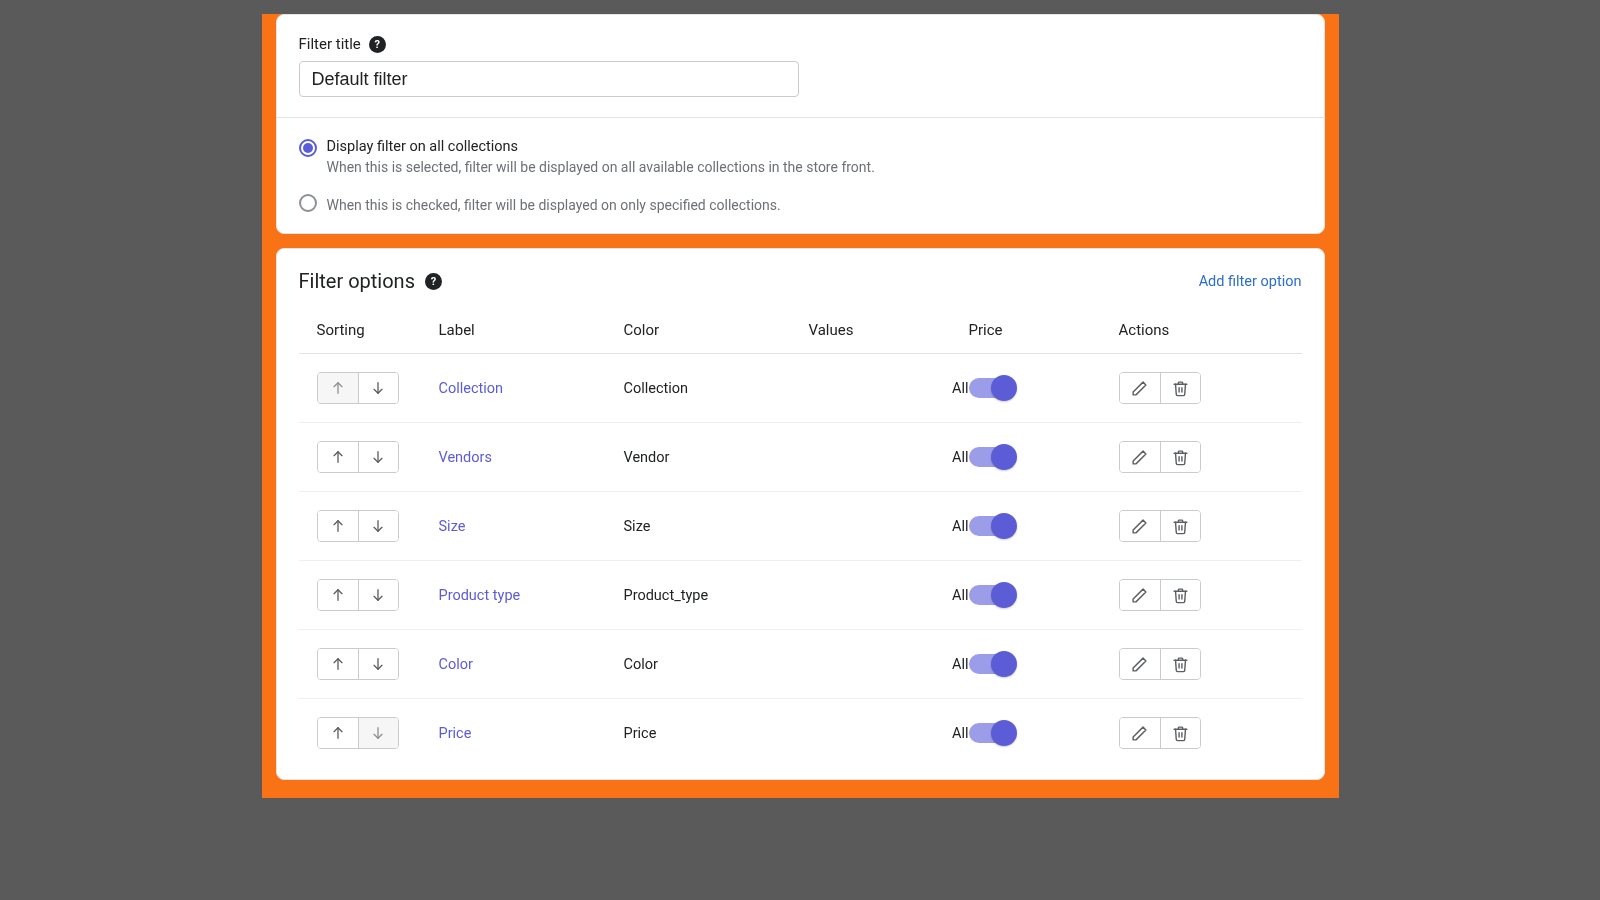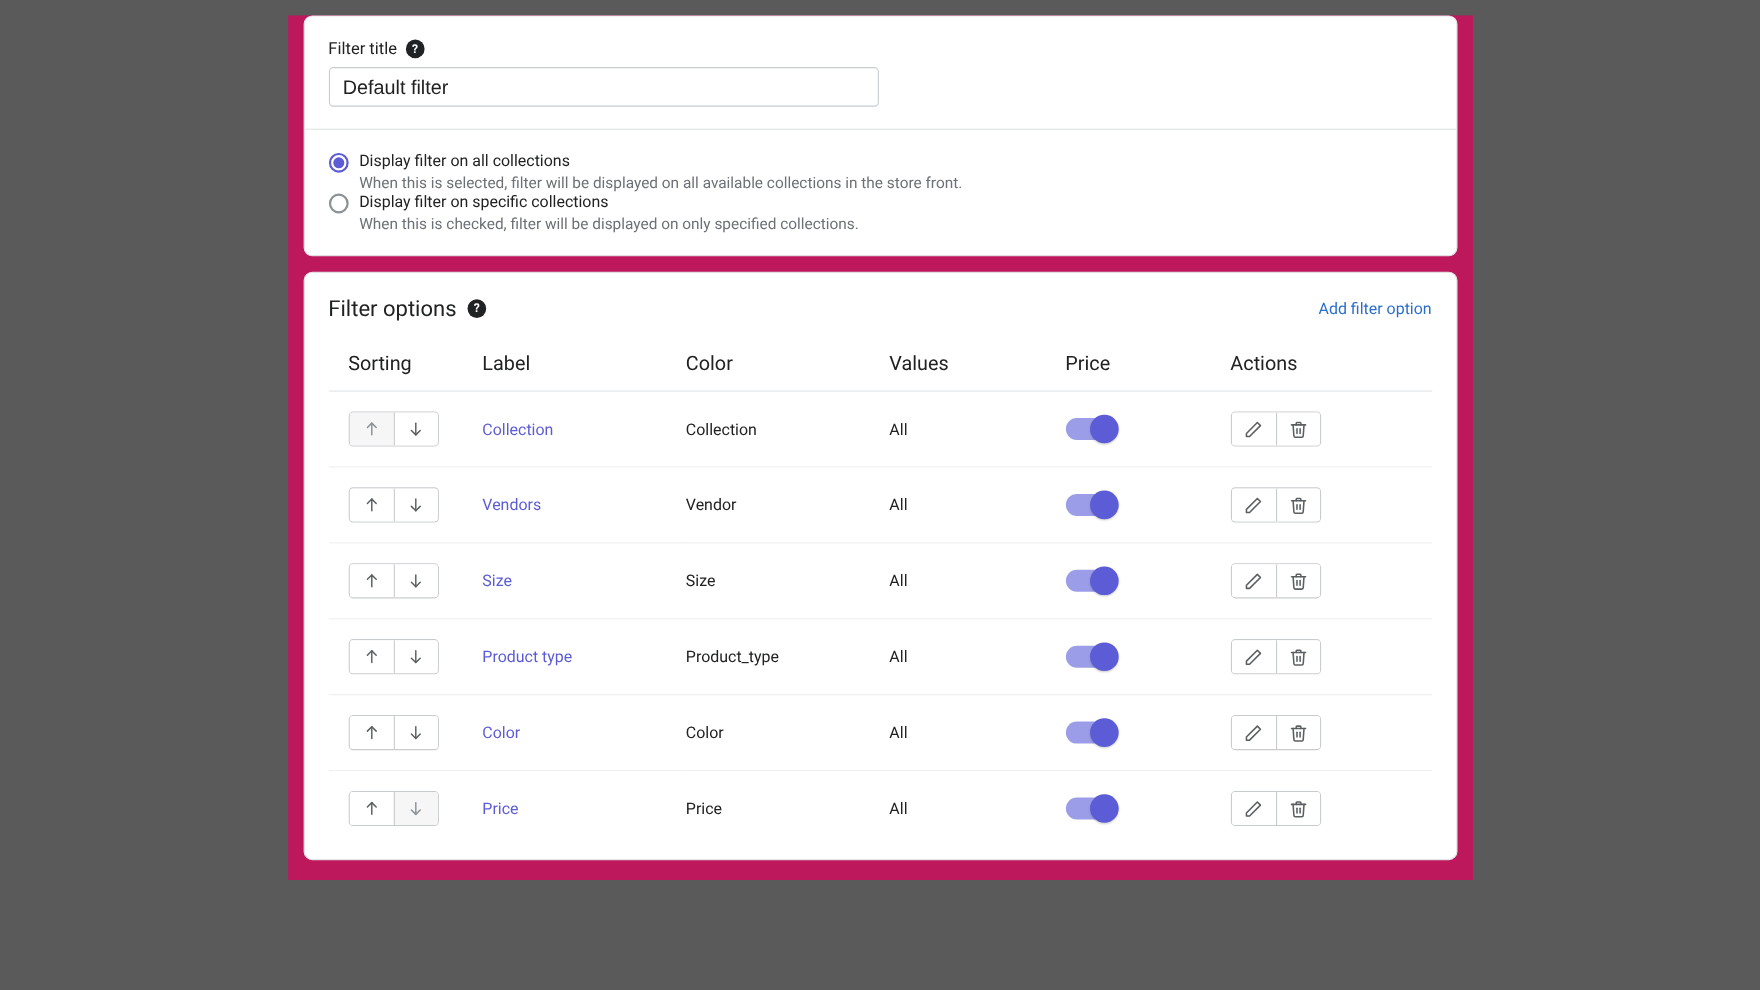--- a/index.html
+++ b/index.html
@@ -8,21 +8,21 @@
     font-family: -apple-system, BlinkMacSystemFont, "Segoe UI", Roboto, sans-serif;
     font-size: 14px;
     color: #202223;
     width: 1600px;
     height: 900px;
     overflow: hidden;
   }
   .page {
     width: 1077px;
     margin: 14px auto 0;
-    background: #be185d;
+    background: #f97316;
     padding: 0 0 18px 0;
   }
   .card {
     background: #fff;
     border: 1px solid #e1e3e5;
     border-radius: 8px;
     margin: 14px 14px 0 14px;
   }
   .card-section {
     padding: 20px 22px;
@@ -54,21 +54,21 @@
   .text-input {
     width: 500px;
     height: 36px;
     border: 1px solid #c9cccf;
     border-radius: 4px;
     padding: 0 12px;
     font-size: 18px;
     color: #202223;
     outline: none;
   }
-  .radio-group { display: flex; flex-direction: column; }
+  .radio-group { display: flex; flex-direction: column; gap: 18px; }
   .radio-row { display: flex; align-items: flex-start; gap: 10px; }
   .radio {
     width: 18px; height: 18px; border-radius: 50%;
     border: 2px solid #8c9196;
     margin-top: 1px;
     flex-shrink: 0;
     position: relative;
     cursor: pointer;
   }
   .radio.checked { border-color: #5c5cd6; }
@@ -91,37 +91,37 @@
   .link-action { color:#2c6ecb; font-size:14.5px; cursor:pointer; }
 
   table.options {
     width: calc(100% - 44px);
     margin: 8px 22px 0 22px;
     border-collapse: collapse;
   }
   table.options th {
     text-align: left;
     font-weight: 400;
-    font-size: 18px;
+    font-size: 15px;
     color: #202223;
     padding: 10px 0 14px 0;
     border-bottom: 1px solid #e1e3e5;
   }
   table.options td {
     padding: 18px 0;
     border-bottom: 1px solid #efefef;
     vertical-align: middle;
     font-size: 14.5px;
   }
   table.options tr:last-child td { border-bottom: none; }
 
   .col-sorting { width: 140px; padding-left: 18px !important; }
   .col-label   { width: 185px; }
   .col-type    { width: 185px; }
-  .col-values  { width: 160px; }
+  .col-values  { width: 160px; text-align: right; }
   .col-status  { width: 150px; }
   .col-actions { }
 
   .btn-group {
     display: inline-flex;
     border: 1px solid #c9cccf;
     border-radius: 4px;
     overflow: hidden;
     background: #fff;
   }
@@ -189,21 +189,20 @@
           <div class="radio-row">
     <div class="radio checked"></div>
     <div class="radio-text">
       <div class="title">Display filter on all collections</div>
       <div class="sub">When this is selected, filter will be displayed on all available collections in the store front.</div>
     </div>
           </div>
           <div class="radio-row">
     <div class="radio "></div>
     <div class="radio-text">
-      <div class="title">Display filter on specific collections</div>
       <div class="sub">When this is checked, filter will be displayed on only specified collections.</div>
     </div>
           </div>
         </div>
     </div>
   </div>
 
   <div class="card">
     <div class="card-header">
       <div class="left">

